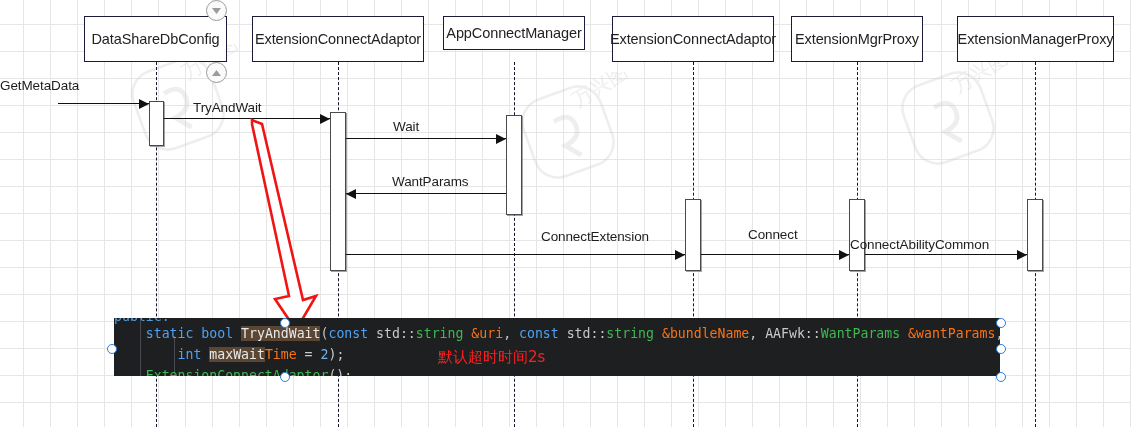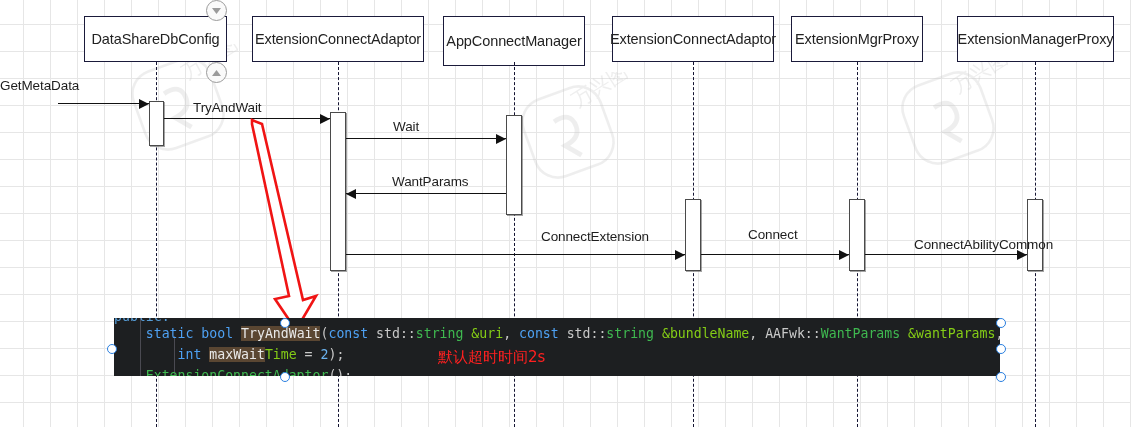--- a/index.html
+++ b/index.html
@@ -60,21 +60,21 @@
   .circ-btn svg{display:block;}
   .code-block{
     position:absolute;background:#1d1f21;overflow:hidden;
     font-family:"DejaVu Sans Mono","Liberation Mono",monospace;
     font-size:13.2px;line-height:21px;white-space:pre;
   }
   .code-line{position:absolute;left:0;white-space:pre;}
   .k{color:#4ea1f3;}
   .kw2{color:#569cd6;}
   .typ{color:#3fb950;}
-  .var{color:#84cc16;}
+  .var{color:#f97316;}
   .pl{color:#c8c8c8;}
   .num{color:#6bb3f0;}
   .sel{background:#5a4632;color:#e8e8e8;}
   .indentbar{position:absolute;border-left:1px solid #4a4a52;}
   .cn-note{
     position:absolute;color:#ff2020;font-size:15px;
     font-family:"DejaVu Sans","Liberation Sans",sans-serif;
     white-space:nowrap;
   }
   .handle{
@@ -120,21 +120,21 @@
 
 <div id="lifeline-layer">
     <div class="lifeline-box" style="left: 84px; top: 16px; width: 143px; height: 46px;">
       <span>DataShareDbConfig</span>
     </div>
     <div class="lifeline-dash" style="left: 156px; top: 62px; height: 365px;"></div>
     <div class="lifeline-box" style="left: 252px; top: 16px; width: 172px; height: 46px;">
       <span>ExtensionConnectAdaptor</span>
     </div>
     <div class="lifeline-dash" style="left: 338px; top: 62px; height: 365px;"></div>
-    <div class="lifeline-box" style="left: 443px; top: 16px; width: 142px; height: 50px;">
+    <div class="lifeline-box" style="left: 443px; top: 16px; width: 142px; height: 34px;">
       <span>AppConnectManager</span>
     </div>
     <div class="lifeline-dash" style="left: 514px; top: 62px; height: 365px;"></div>
     <div class="lifeline-box" style="left: 612px; top: 16px; width: 162px; height: 46px;">
       <span>ExtensionConnectAdaptor</span>
     </div>
     <div class="lifeline-dash" style="left: 693px; top: 62px; height: 365px;"></div>
     <div class="lifeline-box" style="left: 791px; top: 16px; width: 132px; height: 46px;">
       <span>ExtensionMgrProxy</span>
     </div>
@@ -168,21 +168,21 @@
     <div class="msg-head left" style="left: 346px; top: 188.5px;"></div>
     <div class="msg-label" style="left: 392px; top: 174px;">WantParams</div>
     <div class="msg-line" style="left: 346px; top: 254px; width: 339px;"></div>
     <div class="msg-head right" style="left: 675px; top: 249.5px;"></div>
     <div class="msg-label" style="left: 541px; top: 229px;">ConnectExtension</div>
     <div class="msg-line" style="left: 701px; top: 254px; width: 148px;"></div>
     <div class="msg-head right" style="left: 839px; top: 249.5px;"></div>
     <div class="msg-label" style="left: 748px; top: 227px;">Connect</div>
     <div class="msg-line" style="left: 865px; top: 254px; width: 162px;"></div>
     <div class="msg-head right" style="left: 1017px; top: 249.5px;"></div>
-    <div class="msg-label" style="left: 914px; top: 237px;">ConnectAbilityCommon</div>
+    <div class="msg-label" style="left: 850px; top: 237px;">ConnectAbilityCommon</div>
   </div>
 
 <div id="control-layer">
     <div class="circ-btn" style="left: 206px; top: 0px;">
       <svg width="11" height="8" viewBox="0 0 11 8">
         <polygon points="5.5,7 1,1 10,1" fill="#9b9b9b"></polygon>
       </svg>
     </div>
     <div class="circ-btn" style="left: 206px; top: 62px;">
       <svg width="11" height="8" viewBox="0 0 11 8">

